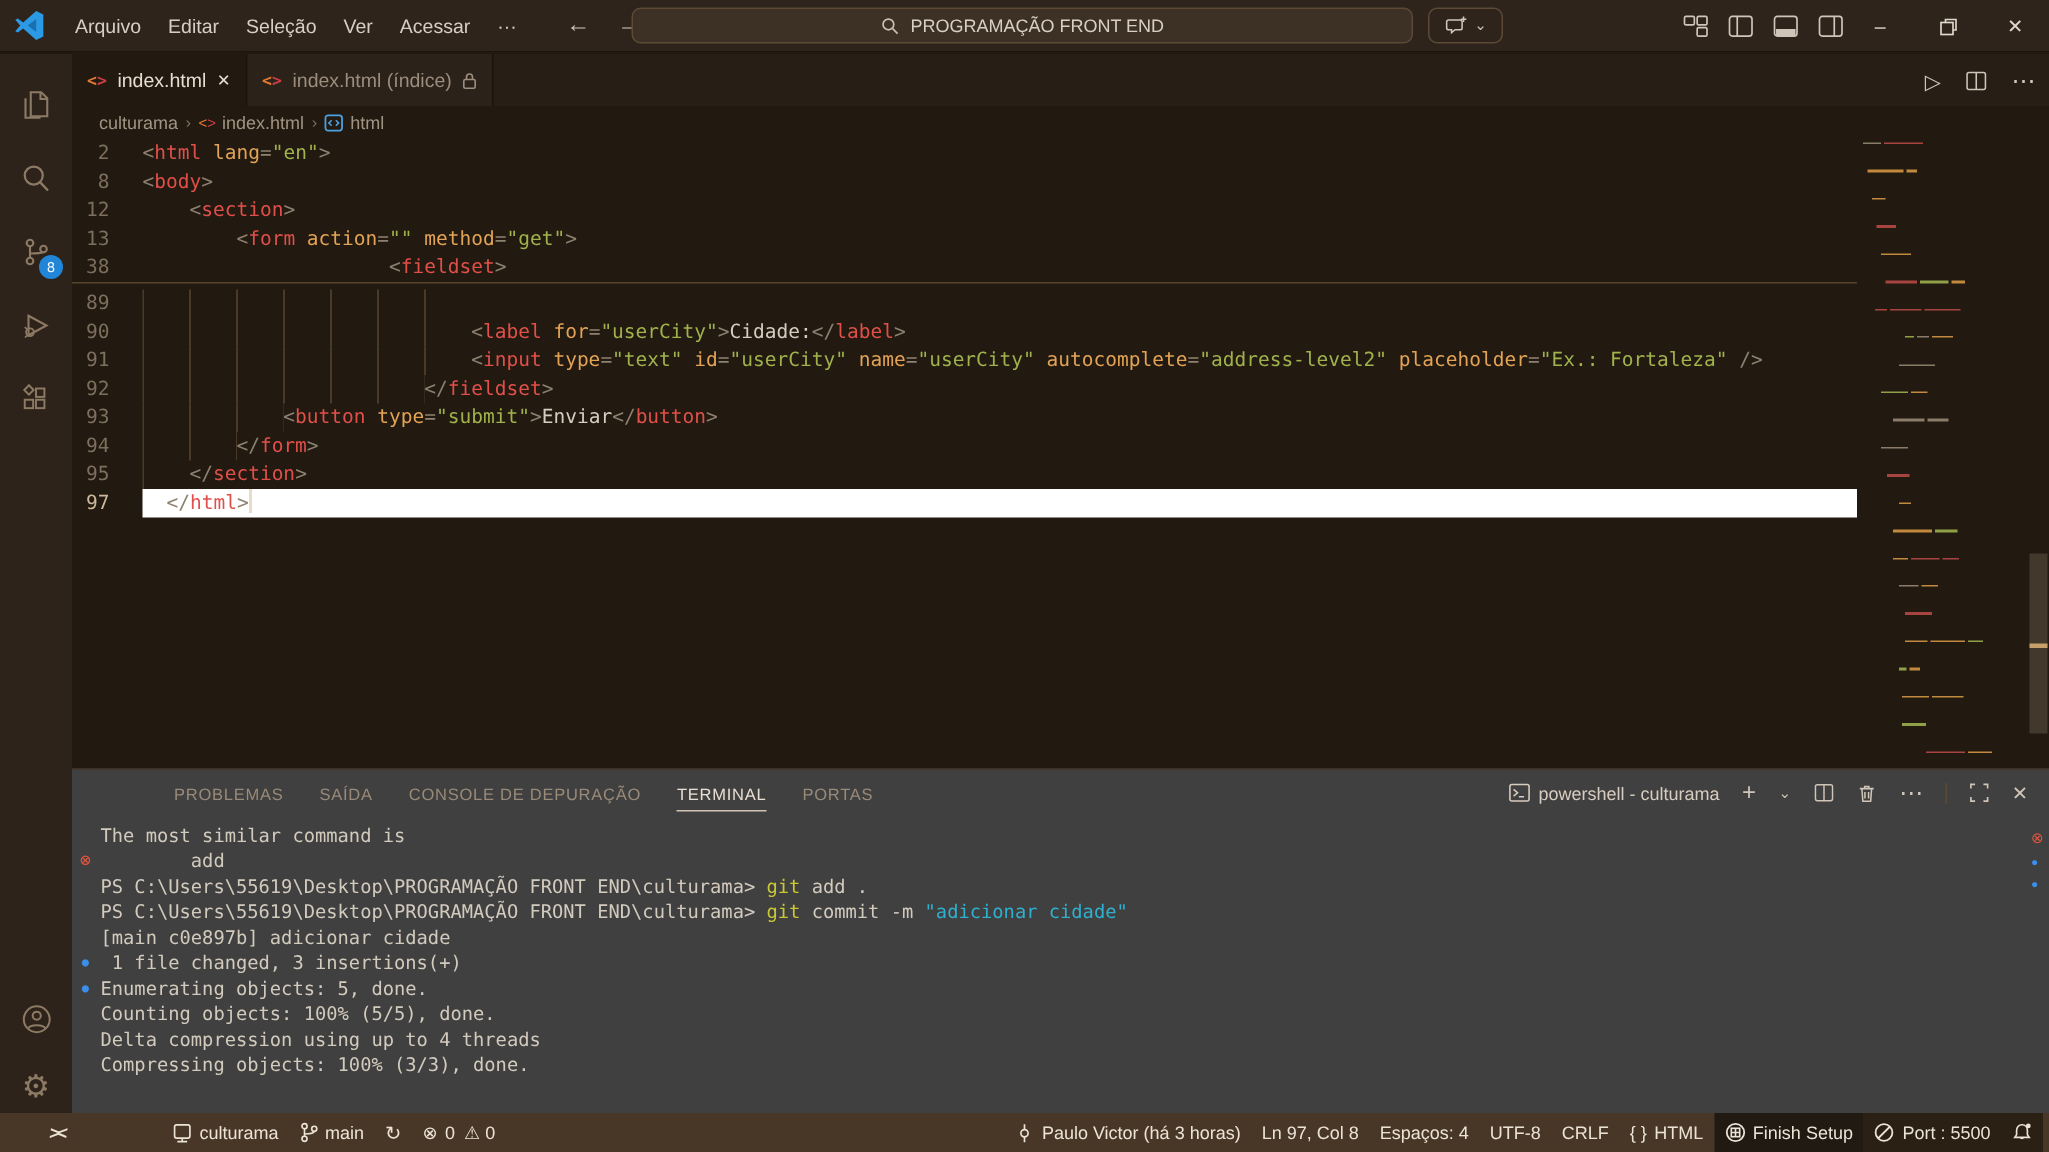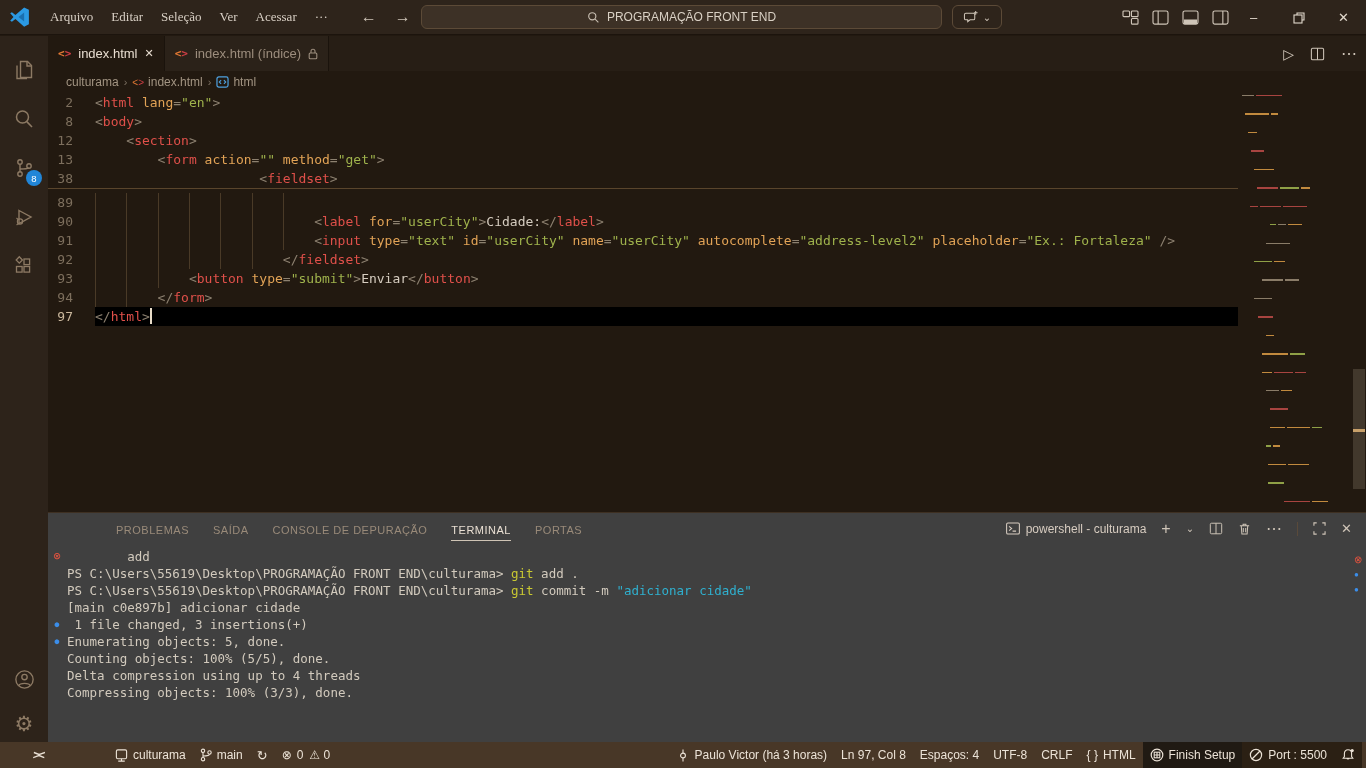--- a/index.html
+++ b/index.html
@@ -33,21 +33,21 @@
   .breadcrumb { position:absolute; top:71px; left:48px; right:0; height:22px; background:#221910; display:flex; align-items:center; padding-left:18px; gap:5px; font-size:12px; color:#a29482; }
   .crumb-sep { color:#7d7162; font-size:11px; }
 
   
   .editor { position:absolute; top:93px; left:48px; right:0; height:419px; background:#221910; overflow:hidden; }
   .code-area { position:absolute; left:0; top:0; right:128px; }
   .cl { height:19px; line-height:19px; font-family:"DejaVu Sans Mono",monospace; font-size:13px; white-space:pre; display:flex; }
   .ln { display:inline-block; width:47px; text-align:right; padding-right:22px; color:#7d6f5d; flex:none; }
   .ln.cur { color:#cbb89d; }
   .lc { flex:1; }
-  .lc.current { background:#000000; }
+  .lc.current { background:#ffffff;padding-left:16px; }
   .ind { display:inline-block; height:19px; vertical-align:top;
          background-image:repeating-linear-gradient(to right,#4a3a27 0,#4a3a27 1px,transparent 1px,transparent 4ch); }
   .sticky .ind { background-image:none; }
   .sticky { border-bottom:1px solid #5a452c; }
   .tk-p { color:#8d8170; } .tk-t { color:#e0504a; } .tk-a { color:#e2a356; } .tk-s { color:#9fb24c; } .tk-x { color:#d6cdc0; }
   .cursor { display:inline-block; width:2px; height:16px; background:#e8dcc8; vertical-align:-3px; }
 
   .minimap { position:absolute; top:2px; right:14px; width:114px; padding-left:4px; }
   .mrow { margin-bottom:0.45px; white-space:nowrap; }
   .mseg { display:inline-block; height:1.4px; margin-right:2px; vertical-align:top; }
@@ -88,21 +88,21 @@
   svg { display:block; }
 </style>
 </head>
 <body>
 
 <div class="titlebar">
   <svg class="vscode-logo" viewBox="0 0 24 24">
     <path fill="#2b99e3" d="M16.5 1.5 7 9.8 3.2 6.9 1.3 7.8l3.6 4.2-3.6 4.2 1.9.9L7 14.2l9.5 8.3 5.2-2.5V4z"></path>
     <path fill="#1a6fb0" d="M16.5 7.2v9.6L10.4 12z"></path>
   </svg>
-  <div id="menubar" style="display:flex;font-family:Liberation Serif, serif;">
+  <div id="menubar" style="display:flex;">
       <div class="menu-item">Arquivo</div>
       <div class="menu-item">Editar</div>
       <div class="menu-item">Seleção</div>
       <div class="menu-item">Ver</div>
       <div class="menu-item">Acessar</div>
       <div class="menu-item">···</div>
     </div>
   <div class="hist">
     <span>←</span>
     <span>→</span>
@@ -258,20 +258,21 @@
         <div class="cl"><span class="ln">13</span><span class="lc"><span class="ind" style="width: 8ch;"></span><span class="tk-p">&lt;</span><span class="tk-t">form</span><span class="tk-a"> action</span><span class="tk-p">=</span><span class="tk-s">""</span><span class="tk-a"> method</span><span class="tk-p">=</span><span class="tk-s">"get"</span><span class="tk-p">&gt;</span></span></div>
         <div class="cl"><span class="ln">38</span><span class="lc"><span class="ind" style="width: 21ch;"></span><span class="tk-p">&lt;</span><span class="tk-t">fieldset</span><span class="tk-p">&gt;</span></span></div>
       </div>
     <div id="codelines" style="padding-top:4px;">
         <div class="cl"><span class="ln">89</span><span class="lc"><span class="ind" style="width: 28ch;"></span></span></div>
         <div class="cl"><span class="ln">90</span><span class="lc"><span class="ind" style="width: 28ch;"></span><span class="tk-p">&lt;</span><span class="tk-t">label</span><span class="tk-a"> for</span><span class="tk-p">=</span><span class="tk-s">"userCity"</span><span class="tk-p">&gt;</span><span class="tk-x">Cidade:</span><span class="tk-p">&lt;/</span><span class="tk-t">label</span><span class="tk-p">&gt;</span></span></div>
         <div class="cl"><span class="ln">91</span><span class="lc"><span class="ind" style="width: 28ch;"></span><span class="tk-p">&lt;</span><span class="tk-t">input</span><span class="tk-a"> type</span><span class="tk-p">=</span><span class="tk-s">"text"</span><span class="tk-a"> id</span><span class="tk-p">=</span><span class="tk-s">"userCity"</span><span class="tk-a"> name</span><span class="tk-p">=</span><span class="tk-s">"userCity"</span><span class="tk-a"> autocomplete</span><span class="tk-p">=</span><span class="tk-s">"address-level2"</span><span class="tk-a"> placeholder</span><span class="tk-p">=</span><span class="tk-s">"Ex.: Fortaleza"</span><span class="tk-p"> /&gt;</span></span></div>
         <div class="cl"><span class="ln">92</span><span class="lc"><span class="ind" style="width: 24ch;"></span><span class="tk-p">&lt;/</span><span class="tk-t">fieldset</span><span class="tk-p">&gt;</span></span></div>
         <div class="cl"><span class="ln">93</span><span class="lc"><span class="ind" style="width: 12ch;"></span><span class="tk-p">&lt;</span><span class="tk-t">button</span><span class="tk-a"> type</span><span class="tk-p">=</span><span class="tk-s">"submit"</span><span class="tk-p">&gt;</span><span class="tk-x">Enviar</span><span class="tk-p">&lt;/</span><span class="tk-t">button</span><span class="tk-p">&gt;</span></span></div>
         <div class="cl"><span class="ln">94</span><span class="lc"><span class="ind" style="width: 8ch;"></span><span class="tk-p">&lt;/</span><span class="tk-t">form</span><span class="tk-p">&gt;</span></span></div>
+        <div class="cl"><span class="ln">95</span><span class="lc"><span class="ind" style="width: 4ch;"></span><span class="tk-p">&lt;/</span><span class="tk-t">section</span><span class="tk-p">&gt;</span></span></div>
         <div class="cl"><span class="ln cur">97</span><span class="lc current"><span class="tk-p">&lt;/</span><span class="tk-t">html</span><span class="tk-p">&gt;</span><span class="cursor"></span></span></div>
       </div>
   </div>
   <div class="minimap" id="minimap">
       <div class="mrow" style="padding-left: 0px;"><span class="mseg" style="width: 11.5838px; background: rgb(138, 124, 104);"></span><span class="mseg" style="width: 26.716px; background: rgb(168, 68, 64);"></span></div>
       <div class="mrow" style="padding-left: 3px;"><span class="mseg" style="width: 24.1377px; background: rgb(194, 138, 62);"></span><span class="mseg" style="width: 6.64031px; background: rgb(194, 138, 62);"></span></div>
       <div class="mrow" style="padding-left: 6px;"><span class="mseg" style="width: 9.2538px; background: rgb(194, 138, 62);"></span></div>
       <div class="mrow" style="padding-left: 9px;"><span class="mseg" style="width: 13.4494px; background: rgb(168, 68, 64);"></span></div>
       <div class="mrow" style="padding-left: 12px;"><span class="mseg" style="width: 19.8211px; background: rgb(194, 138, 62);"></span></div>
       <div class="mrow" style="padding-left: 15px;"><span class="mseg" style="width: 21.3069px; background: rgb(168, 68, 64);"></span><span class="mseg" style="width: 18.5986px; background: rgb(143, 160, 70);"></span><span class="mseg" style="width: 9.48577px; background: rgb(194, 138, 62);"></span></div>
@@ -327,20 +328,21 @@
       <path d="M5.7 6.5v4.5M8.3 6.5v4.5" stroke="#cfc5b8" stroke-width="1.1"></path>
     </svg>
   <span>⋯</span>
   <span class="pr-divider"></span>
   <svg width="13" height="13" viewBox="0 0 14 14">
       <path d="M1 4V1h3M10 1h3v3M13 10v3h-3M4 13H1v-3" fill="none" stroke="#cfc5b8" stroke-width="1.2"></path>
     </svg>
   <span style="font-size:13px;">✕</span>
 </div>
 <div class="term" id="terminal">
+    <div class="trow"><span>The most similar command is</span></div>
     <div class="trow"><span class="tmark tm-err">⊗</span><span>        add</span></div>
     <div class="trow"><span>PS C:\Users\55619\Desktop\PROGRAMAÇÃO FRONT END\culturama&gt; </span><span class="tg-y">git</span><span> add .</span></div>
     <div class="trow"><span>PS C:\Users\55619\Desktop\PROGRAMAÇÃO FRONT END\culturama&gt; </span><span class="tg-y">git</span><span> commit -m </span><span class="tg-c">"adicionar cidade"</span></div>
     <div class="trow"><span>[main c0e897b] adicionar cidade</span></div>
     <div class="trow"><span class="tmark tm-info">●</span><span> 1 file changed, 3 insertions(+)</span></div>
     <div class="trow"><span class="tmark tm-info">●</span><span>Enumerating objects: 5, done.</span></div>
     <div class="trow"><span>Counting objects: 100% (5/5), done.</span></div>
     <div class="trow"><span>Delta compression using up to 4 threads</span></div>
     <div class="trow"><span>Compressing objects: 100% (3/3), done.</span></div>
   </div>

